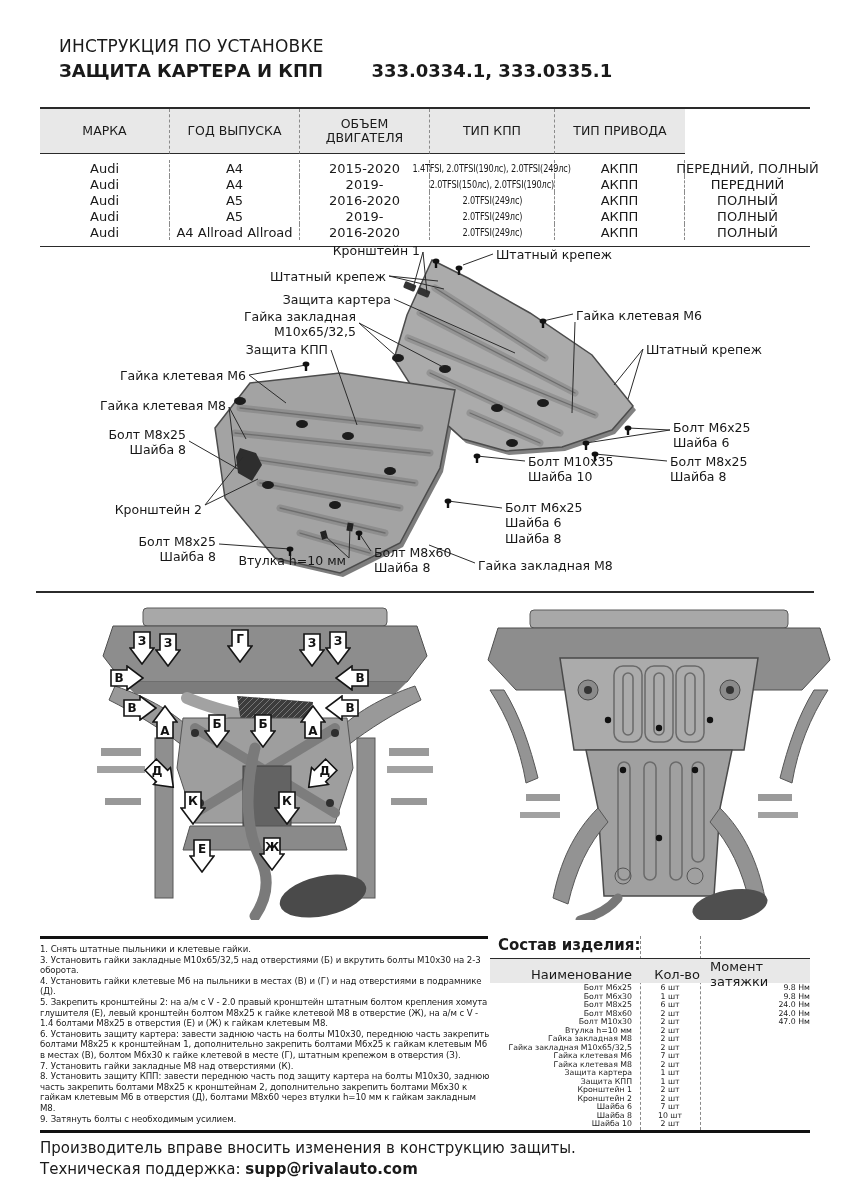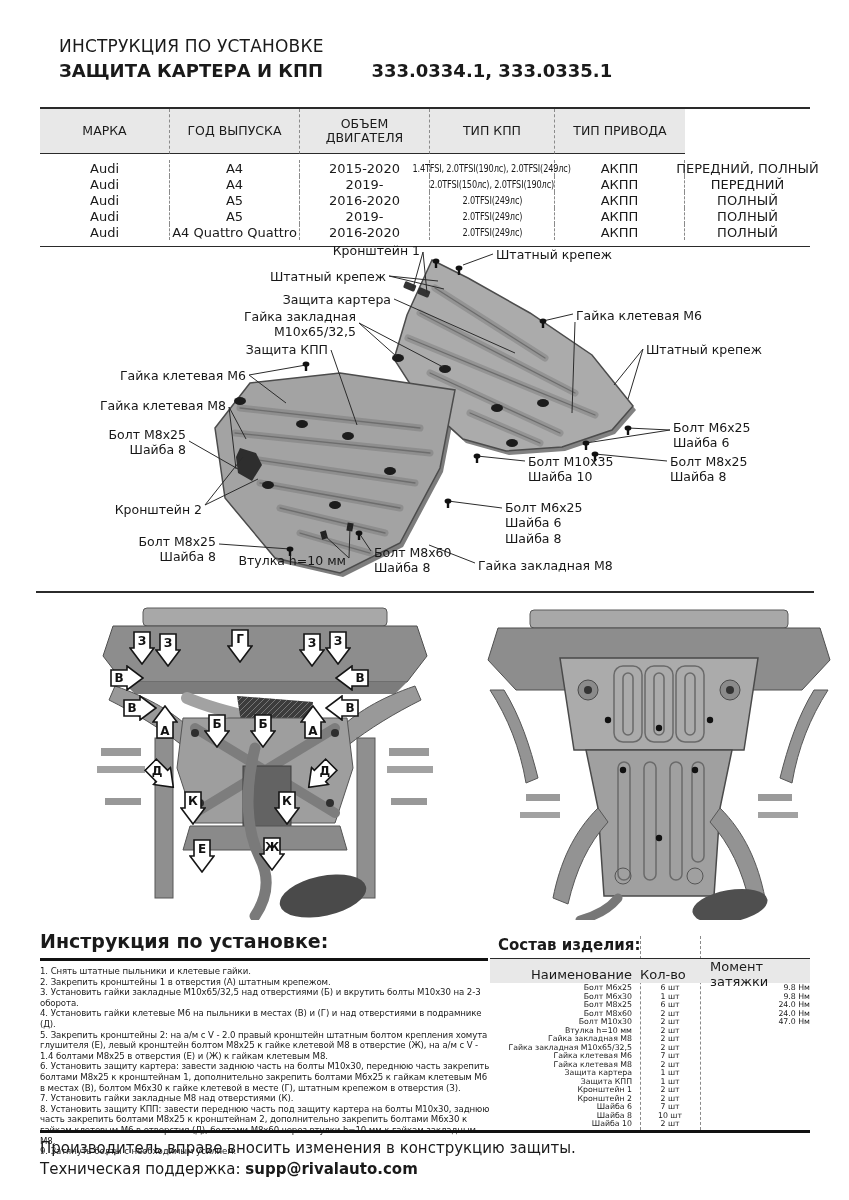--- a/index.html
+++ b/index.html
@@ -52,21 +52,21 @@
   .p-head{position:absolute;left:0;right:0;top:22px;height:24px;background:#e8e8e8;
           border-top:1.5px solid #2a2a2a;display:grid;grid-template-columns:150px 60px 110px;
           font-size:13px;align-items:center;}
   .p-rows{position:absolute;left:0;right:0;top:48px;}
   .p-row{display:grid;grid-template-columns:150px 60px 110px;height:8.5px;
          font-size:7.8px;line-height:8.5px;}
   .c-name{text-align:right;padding-right:8px;}
   .c-qty{text-align:center;}
   .c-trq{text-align:right;padding-left:26px;}
   .ph-name{text-align:right;padding-right:8px;}
-  .ph-qty{text-align:left;}
+  .ph-qty{text-align:right;}
   .ph-trq{padding-left:10px;}
 
   .thickline{position:absolute;left:40px;top:1130px;width:770px;height:3px;background:#111;}
 
   
   .footer{position:absolute;left:40px;top:1138px;font-size:15px;line-height:21px;}
   .email{font-weight:bold;color:#1a1a1a;text-decoration:none;}
 </style>
 </head>
 <body>
@@ -114,21 +114,21 @@
       <div class="f-cell f-b">ПОЛНЫЙ</div>
       <div class="f-cell f-b dash">Audi</div>
       <div class="f-cell f-b dash">A5</div>
       <div class="f-cell f-b dash">2019-</div>
       <div class="f-cell f-b dash f-eng">
         <span class="squeeze">2.0TFSI(249лс)</span>
       </div>
       <div class="f-cell f-b dash">АКПП</div>
       <div class="f-cell f-b">ПОЛНЫЙ</div>
       <div class="f-cell f-b dash">Audi</div>
-      <div class="f-cell f-b dash">A4 Quattro Quattro</div>
+      <div class="f-cell f-b dash">A4 Allroad Allroad</div>
       <div class="f-cell f-b dash">2016-2020</div>
       <div class="f-cell f-b dash f-eng">
         <span class="squeeze">2.0TFSI(249лс)</span>
       </div>
       <div class="f-cell f-b dash">АКПП</div>
       <div class="f-cell f-b">ПОЛНЫЙ</div>
       <div class="f-pad"></div>
     </div>
 
   <div class="topdiag" id="topdiag">
@@ -409,25 +409,23 @@
       <path d="M150 300 C140 312 128 318 112 322" stroke="#777" stroke-width="9" fill="none" stroke-linecap="round"></path>
       <ellipse cx="262" cy="308" rx="38" ry="16" fill="#4f4f4f" transform="rotate(-10 262 308)"></ellipse>
       <rect x="58" y="196" width="34" height="7" fill="#9a9a9a"></rect>
         <rect x="290" y="196" width="34" height="7" fill="#9a9a9a"></rect>
       <rect x="52" y="214" width="40" height="6" fill="#a2a2a2"></rect>
         <rect x="290" y="214" width="40" height="6" fill="#a2a2a2"></rect>
     </svg>
   </div>
 
   <div class="install">
-    <div class="install-h">Инструкция по установке:</div>
     <div class="install-rule"></div>
     <div id="steps">
         <div class="step">1. Снять штатные пыльники и клетевые гайки.</div>
-        <div class="step">2. Закрепить кронштейны 1 в отверстия (А) штатным крепежом.</div>
         <div class="step">3. Установить гайки закладные М10х65/32,5 над отверстиями (Б) и вкрутить болты М10х30 на 2-3 оборота.</div>
         <div class="step">4. Установить гайки клетевые М6 на пыльники в местах (В) и (Г) и над отверстиями в подрамнике (Д).</div>
         <div class="step">5. Закрепить кронштейны 2: на а/м с V - 2.0 правый кронштейн штатным болтом крепления хомута глушителя (Е), левый кронштейн болтом М8х25 к гайке клетевой М8 в отверстие (Ж), на а/м с V - 1.4 болтами М8х25 в отверстия (Е) и (Ж) к гайкам клетевым М8.</div>
         <div class="step">6. Установить защиту картера: завести заднюю часть на болты М10х30, переднюю часть закрепить болтами М8х25 к кронштейнам 1, дополнительно закрепить болтами М6х25 к гайкам клетевым М6 в местах (В), болтом М6х30 к гайке клетевой в месте (Г), штатным крепежом в отверстия (З).</div>
         <div class="step">7. Установить гайки закладные М8 над отверстиями (К).</div>
         <div class="step">8. Установить защиту КПП: завести переднюю часть под защиту картера на болты М10х30, заднюю часть закрепить болтами М8х25 к кронштейнам 2, дополнительно закрепить болтами М6х30 к гайкам клетевым М6 в отверстия (Д), болтами М8х60 через втулки h=10 мм к гайкам закладным М8.</div>
         <div class="step">9. Затянуть болты с необходимым усилием.</div>
       </div>
   </div>
 

